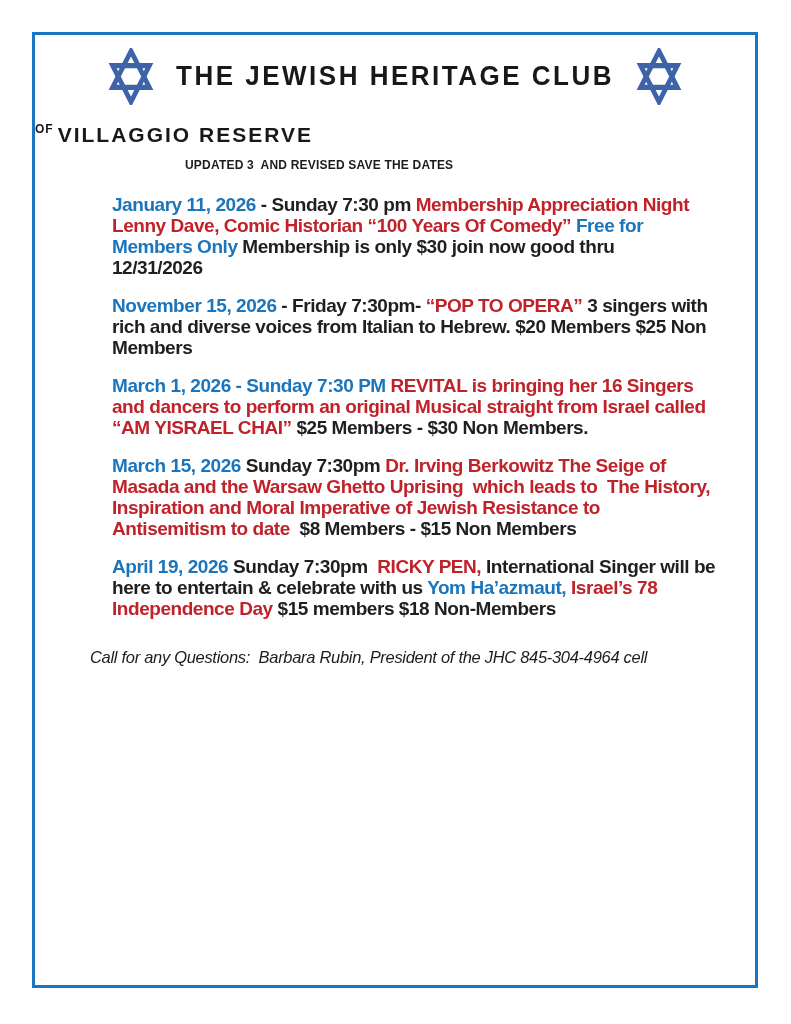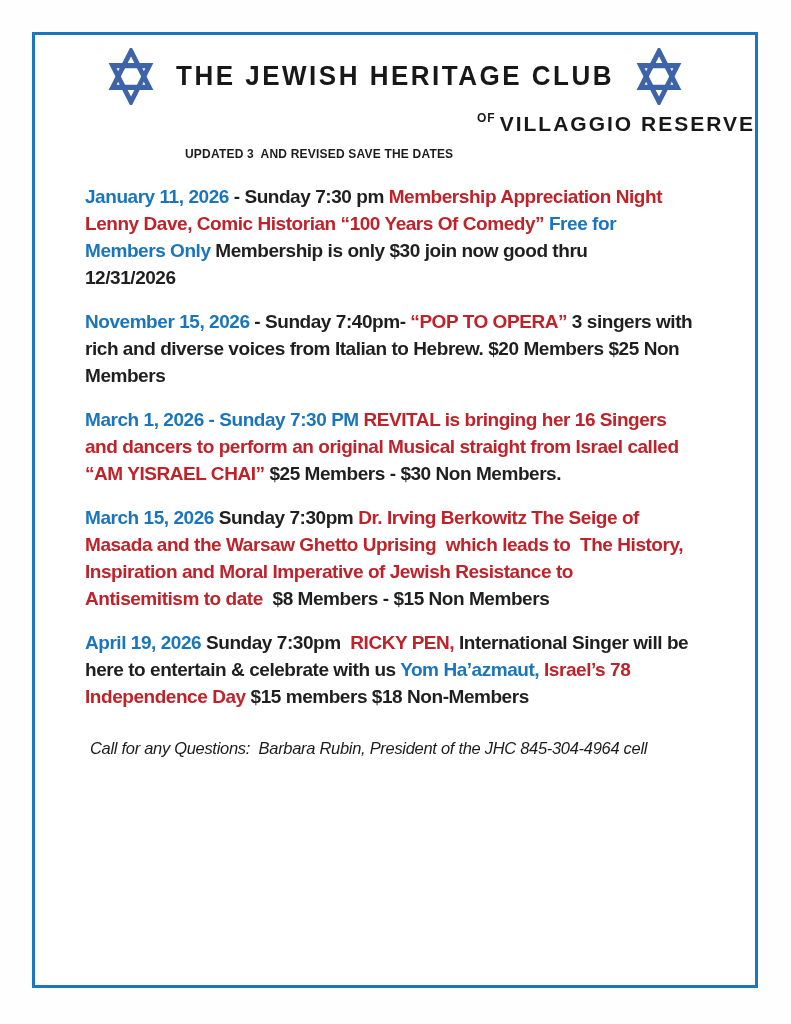--- a/index.html
+++ b/index.html
@@ -40,27 +40,26 @@
   .star { width: 46px; height: 57px; color: var(--star-blue); flex: 0 0 auto; }
   .title {
     font-size: 26px;
     font-weight: 900;
     letter-spacing: 2.5px;
     color: #181818;
     transform: scaleY(1.05);
     white-space: nowrap;
   }
   .subtitle {
-    text-align: right;
+    text-align: left;
     font-size: 21px;
     font-weight: 900;
     letter-spacing: 2px;
     color: #181818;
-    margin-top: 6px;
-    padding-left: 35px;
+    margin-top: 17px;
   }
   .subtitle .of {
     font-size: 12px;
     font-weight: 900;
     vertical-align: 9px;
     letter-spacing: 1px;
     margin-right: 4px;
   }
   .updated {
     margin-top: 11px;
@@ -75,25 +74,25 @@
     margin: 21px 0 0 39px;
     font-size: 19px;
     font-weight: 700;
     letter-spacing: -0.45px;
     line-height: 28px;
     white-space: pre;
     color: var(--black);
   }
   .events { margin-top: 22px; }
   .event {
-    margin: 0 0 17px 50px;
+    margin: 0 0 17px 77px;
     font-size: 19px;
     font-weight: 700;
     letter-spacing: -0.45px;
-    line-height: 27px;
+    line-height: 21px;
     white-space: pre;
   }
   .c-blue { color: var(--blue); }
   .c-red { color: var(--red); }
   .c-black { color: var(--black); }
   .footer-note {
     margin: 29px 0 0 55px;
     font-size: 16.5px;
     font-weight: 400;
     font-style: italic;
@@ -129,21 +128,21 @@
     </div>
 
     <div class="updated">UPDATED 3  AND REVISED SAVE THE DATES</div>
 
 
     <div class="events" id="events-list">
         <p class="event"><span class="c-blue">January 11, 2026</span><span class="c-black"> - Sunday 7:30 pm </span><span class="c-red">Membership Appreciation Night
 Lenny Dave, Comic Historian “100 Years Of Comedy”</span><span class="c-blue"> Free for
 Members Only</span><span class="c-black"> Membership is only $30 join now good thru
 12/31/2026</span></p>
-        <p class="event"><span class="c-blue">November 15, 2026</span><span class="c-black"> - Sunday 7:40pm- </span><span class="c-red">“POP TO OPERA”</span><span class="c-black"> 3 singers with
+        <p class="event"><span class="c-blue">November 15, 2026</span><span class="c-black"> - Friday 7:30pm- </span><span class="c-red">“POP TO OPERA”</span><span class="c-black"> 3 singers with
 rich and diverse voices from Italian to Hebrew. $20 Members $25 Non
 Members</span></p>
         <p class="event"><span class="c-blue">March 1, 2026 - Sunday 7:30 PM </span><span class="c-red">REVITAL is bringing her 16 Singers
 and dancers to perform an original Musical straight from Israel called
 “AM YISRAEL CHAI”</span><span class="c-black"> $25 Members - $30 Non Members.</span></p>
         <p class="event"><span class="c-blue">March 15, 2026</span><span class="c-black"> Sunday 7:30pm </span><span class="c-red">Dr. Irving Berkowitz The Seige of
 Masada and the Warsaw Ghetto Uprising  which leads to  The History,
 Inspiration and Moral Imperative of Jewish Resistance to
 Antisemitism to date</span><span class="c-black">  $8 Members - $15 Non Members</span></p>
         <p class="event"><span class="c-blue">April 19, 2026</span><span class="c-black"> Sunday 7:30pm  </span><span class="c-red">RICKY PEN,</span><span class="c-black"> International Singer will be

